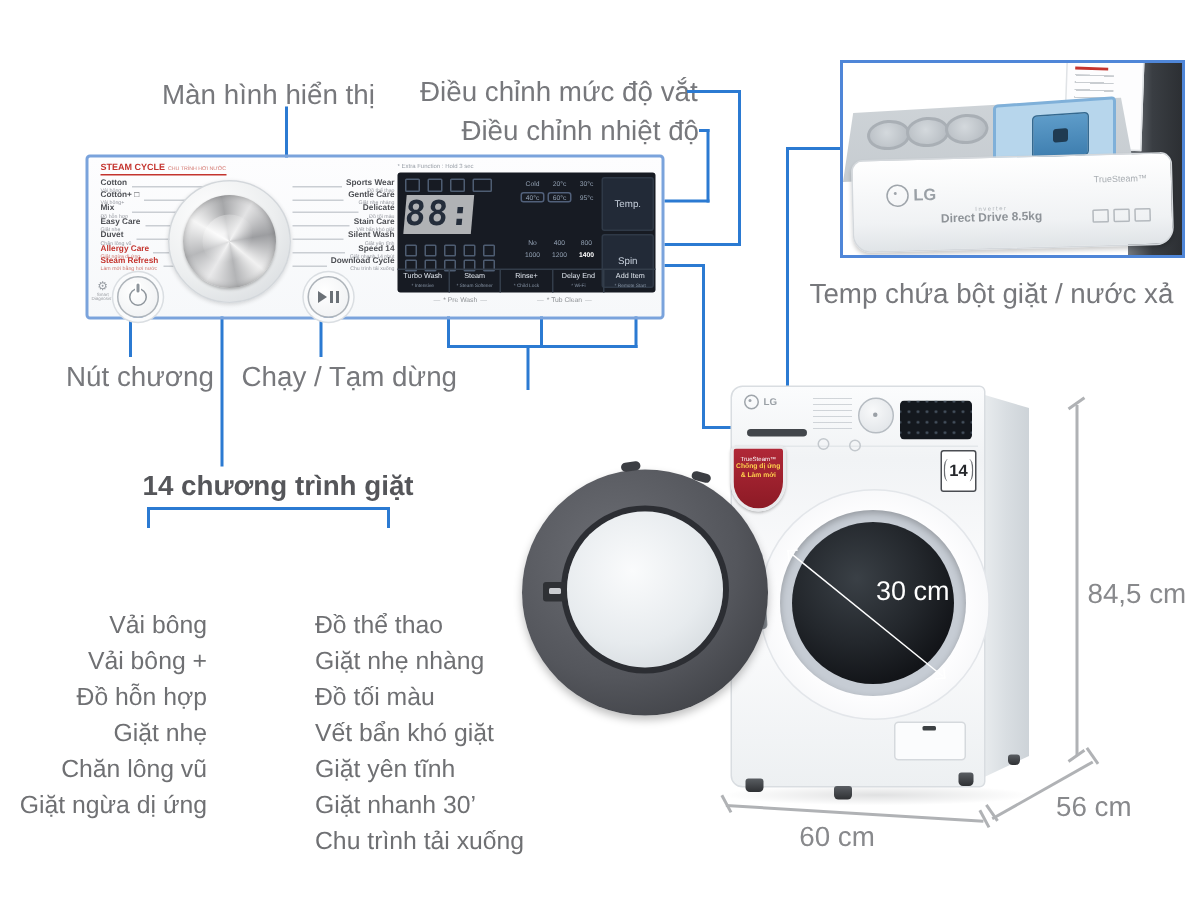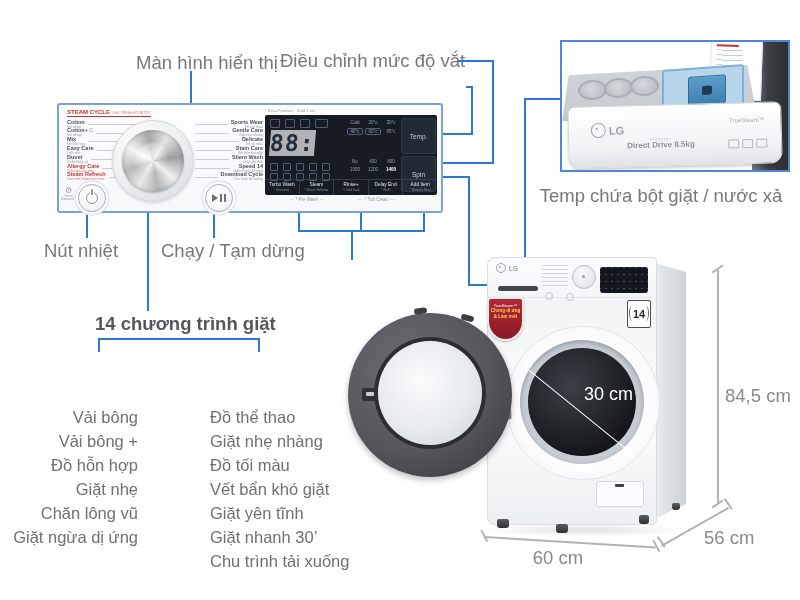--- a/index.html
+++ b/index.html
@@ -177,24 +177,25 @@
   
   .dim{position:absolute;background:#b0b2b5;}
   .dimlbl{position:absolute;font-size:18.5px;color:#88898c;white-space:nowrap;}
   .tick{position:absolute;width:13px;height:1.5px;background:#b0b2b5;}
 </style>
 </head>
 <body>
 
 <div id="stage">
 
-  <div class="lbl" style="left:108px;top:52px;margin-left:28px;">Màn hình hiển thị</div>
+  <div class="lbl" style="left:108px;top:52px;">Màn hình hiển thị</div>
   <div class="lbl r" style="left:280px;top:50px;width:177px;">Điều chỉnh mức độ vắt</div>
+  <div class="lbl r" style="left:300px;top:76px;width:166px;">Điều chỉnh nhiệt độ</div>
   <div class="lbl c" style="left:531px;top:185px;width:260px;">Temp chứa bột giặt / nước xả</div>
-  <div class="lbl" style="left:44px;top:240px;">Nút nhiệt</div>
+  <div class="lbl" style="left:44px;top:240px;">Nút chương</div>
   <div class="lbl" style="left:161px;top:240px;">Chạy / Tạm dừng</div>
   <div class="lbl c bold" style="left:95px;top:313px;width:168px;">14 chương trình giặt</div>
 
   <div class="cl" style="left:190px;top:71px;width:2px;height:59px;"></div>
   <div class="cl" style="left:190px;top:128px;width:76px;height:2px;"></div>
   <div class="cl" style="left:458px;top:60px;width:36px;height:2px;"></div>
   <div class="cl" style="left:492px;top:60px;width:2px;height:104px;"></div>
   <div class="cl" style="left:443px;top:162px;width:51px;height:2px;"></div>
   <div class="cl" style="left:466px;top:86px;width:7px;height:2px;"></div>
   <div class="cl" style="left:471px;top:86px;width:2px;height:49px;"></div>

